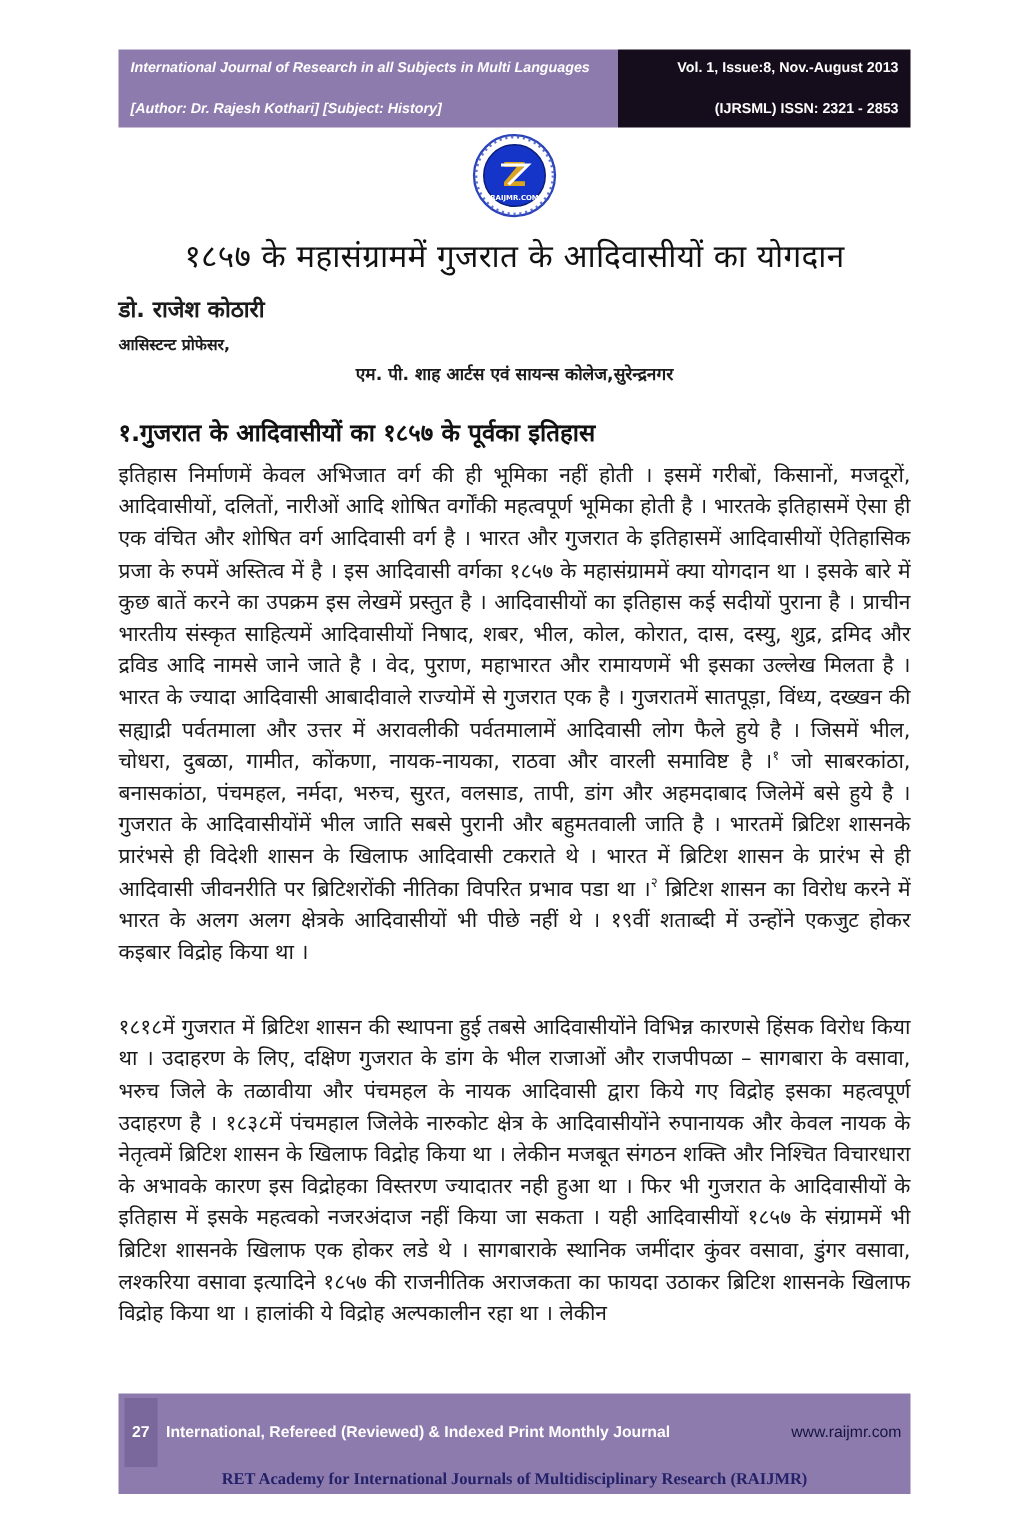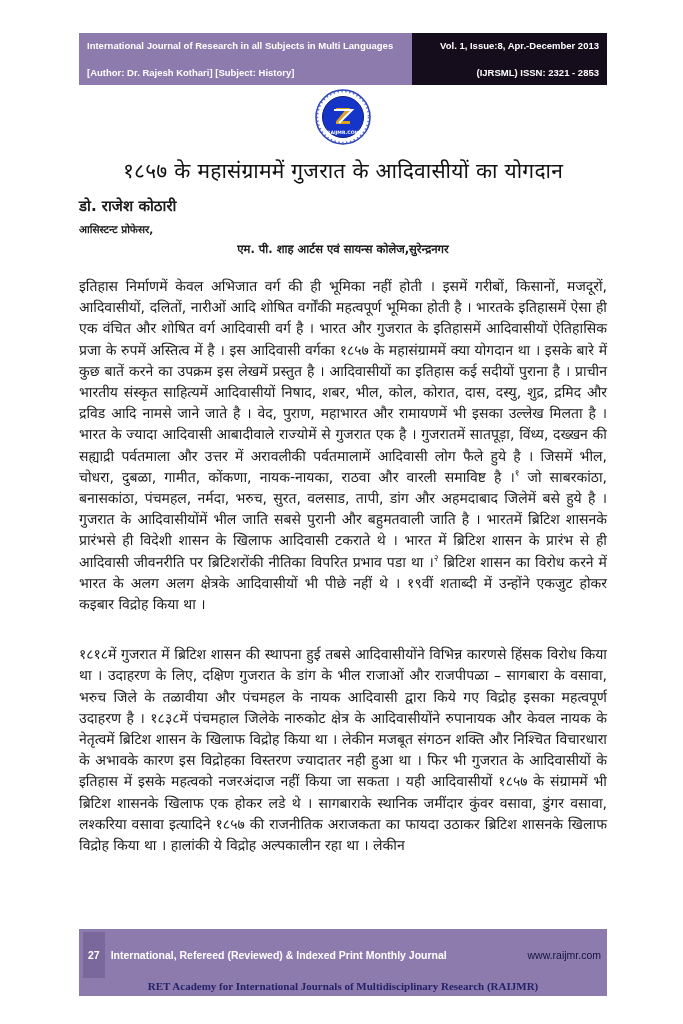--- a/index.html
+++ b/index.html
@@ -14,21 +14,21 @@
     box-sizing:border-box;
   }
   .content{position:absolute;left:79px;top:33px;width:528px;}
 
   
   .header-bar{display:flex;width:100%;height:52px;font-family:"Liberation Sans",sans-serif;}
   .header-left{
     flex:0 0 63%;background:#8d7bae;color:#ffffff;
     font-weight:bold;font-size:9.5px;line-height:1.2;
     padding:7px 8px;box-sizing:border-box;
-    display:flex;flex-direction:column;justify-content:space-between;
+    display:flex;flex-direction:column;justify-content:space-between;font-style:italic;
   }
   .header-right{
     flex:1;background:#150d1c;color:#ffffff;
     font-weight:bold;font-size:9.5px;line-height:1.2;
     padding:7px 8px;box-sizing:border-box;text-align:right;
     display:flex;flex-direction:column;justify-content:space-between;
   }
 
   
   .logo-wrap{display:flex;justify-content:center;margin-top:3px;height:58px;}
@@ -39,21 +39,21 @@
     font-size:21px;font-weight:normal;color:#111;
     letter-spacing:0.2px;
   }
   .article-author{margin-top:11px;text-align:left;font-size:15px;font-weight:bold;}
   .article-designation{margin-top:7px;text-align:left;font-size:10.5px;font-weight:bold;}
   .article-affiliation{margin-top:5px;text-align:center;font-size:11.5px;font-weight:bold;}
 
   
   .section-heading{margin-top:21px;font-size:16px;font-weight:bold;color:#111;}
   .body-para{
-    margin-top:20px;
+    margin-top:8px;
     font-size:14px;line-height:21.2px;
     text-align:justify;color:#1a1a1a;
   }
   .body-para sup{font-size:9px;line-height:0;}
   .para-gap{margin-top:29px;}
 
   
   .footer{
     position:absolute;left:79px;bottom:28px;width:528px;
     background:#8d7bae;
@@ -81,41 +81,42 @@
 
 <div class="page">
   <div class="content">
 
     <div class="header-bar">
       <div class="header-left">
         <div>International Journal of Research in all Subjects in Multi Languages</div>
         <div>[Author: Dr. Rajesh Kothari] [Subject: History]</div>
       </div>
       <div class="header-right">
-        <div>Vol. 1, Issue:8, Apr.-December 2013</div>
+        <div>Vol. 1, Issue:8, Nov.-August 2013</div>
         <div>(IJRSML)  ISSN: 2321 - 2853</div>
       </div>
     </div>
 
     <div class="logo-wrap">
       <svg width="58" height="58" viewBox="0 0 58 58">
         <circle cx="29" cy="29" r="27" fill="#ffffff" stroke="#2a41b8" stroke-width="1.5"></circle>
         <circle cx="29" cy="29" r="26" fill="none" stroke="#3a52c4" stroke-width="2.5" stroke-dasharray="1.5,2.5" opacity="0.8"></circle>
         <circle cx="29" cy="29" r="20.5" fill="#1535c8" stroke="#0c1e7a" stroke-width="1"></circle>
         <text x="29" y="36" text-anchor="middle" font-size="22" font-weight="bold" font-family="DejaVu Sans, sans-serif" fill="#d9a520">Z</text>
         <path d="M20 22 L38 22 L25 35" fill="none" stroke="#ffffff" stroke-width="2"></path>
         <text x="29" y="45.5" text-anchor="middle" font-size="4.6" font-weight="bold" font-family="DejaVu Sans, sans-serif" fill="#ffffff">RAIJMR.COM</text>
       </svg>
     </div>
 
     <div class="article-title">१८५७ के महासंग्राममें गुजरात के आदिवासीयों का योगदान</div>
     <div class="article-author">डो. राजेश कोठारी</div>
     <div class="article-designation">आसिस्टन्ट प्रोफेसर,</div>
     <div class="article-affiliation">एम. पी. शाह आर्टस एवं सायन्स कोलेज,सुरेन्द्रनगर</div>
 
+    <div class="section-heading">१.गुजरात के आदिवासीयों का  १८५७ के पूर्वका इतिहास</div>
 
     <div class="body-para"><span>इतिहास निर्माणमें केवल अभिजात वर्ग की ही भूमिका नहीं होती । इसमें गरीबों, किसानों, मजदूरों, आदिवासीयों, दलितों, नारीओं आदि  शोषित वर्गोंकी महत्वपूर्ण भूमिका होती है । भारतके इतिहासमें  ऐसा ही एक वंचित और शोषित वर्ग आदिवासी वर्ग है । भारत और गुजरात के इतिहासमें  आदिवासीयों  ऐतिहासिक प्रजा के रुपमें अस्तित्व में है । इस आदिवासी वर्गका १८५७ के महासंग्राममें क्या योगदान  था । इसके बारे में कुछ बातें करने का उपक्रम इस लेखमें प्रस्तुत  है ।  आदिवासीयों का इतिहास कई सदीयों पुराना है । प्राचीन भारतीय संस्कृत साहित्यमें आदिवासीयों निषाद, शबर, भील, कोल, कोरात, दास, दस्यु, शुद्र, द्रमिद और द्रविड आदि नामसे जाने जाते है । वेद, पुराण, महाभारत और रामायणमें भी इसका उल्लेख  मिलता है । भारत के ज्यादा  आदिवासी आबादीवाले  राज्योमें से गुजरात एक है । गुजरातमें सातपूड़ा, विंध्य, दख्खन की सह्याद्री पर्वतमाला और उत्तर में अरावलीकी पर्वतमालामें आदिवासी लोग फैले हुये है । जिसमें भील, चोधरा, दुबळा, गामीत, कोंकणा, नायक-नायका, राठवा और वारली समाविष्ट है ।</span><sup>१</sup><span> जो साबरकांठा, बनासकांठा, पंचमहल, नर्मदा, भरुच, सुरत, वलसाड, तापी, डांग और अहमदाबाद जिलेमें बसे हुये है । गुजरात के आदिवासीयोंमें भील जाति सबसे पुरानी और बहुमतवाली जाति है । भारतमें ब्रिटिश शासनके प्रारंभसे ही विदेशी शासन के खिलाफ आदिवासी टकराते थे । भारत में ब्रिटिश शासन के प्रारंभ से ही आदिवासी जीवनरीति पर ब्रिटिशरोंकी नीतिका विपरित  प्रभाव पडा था ।</span><sup>२</sup><span> ब्रिटिश शासन का विरोध करने में भारत के अलग अलग क्षेत्रके आदिवासीयों भी पीछे नहीं थे । १९वीं शताब्दी में उन्होंने एकजुट होकर  कइबार विद्रोह किया  था ।</span></div>
 
     <div class="body-para para-gap">१८१८में गुजरात में  ब्रिटिश शासन की स्थापना हुई तबसे  आदिवासीयोंने विभिन्न कारणसे हिंसक विरोध किया था । उदाहरण के लिए, दक्षिण गुजरात के डांग के भील राजाओं और राजपीपळा – सागबारा के वसावा, भरुच जिले के  तळावीया और पंचमहल के नायक आदिवासी द्वारा किये गए विद्रोह  इसका  महत्वपूर्ण  उदाहरण  है ।  १८३८में  पंचमहाल  जिलेके  नारुकोट  क्षेत्र के आदिवासीयोंने रुपानायक और केवल नायक के नेतृत्वमें ब्रिटिश शासन के खिलाफ विद्रोह किया था । लेकीन मजबूत संगठन  शक्ति और निश्चित  विचारधारा के अभावके कारण इस विद्रोहका विस्तरण ज्यादातर नही हुआ था । फिर भी गुजरात के आदिवासीयों के इतिहास में  इसके महत्वको नजरअंदाज नहीं किया जा सकता । यही  आदिवासीयों १८५७ के संग्राममें भी ब्रिटिश शासनके खिलाफ एक होकर लडे थे । सागबाराके स्थानिक जमींदार कुंवर वसावा, डुंगर वसावा, लश्करिया वसावा इत्यादिने १८५७ की राजनीतिक  अराजकता का  फायदा उठाकर ब्रिटिश शासनके  खिलाफ विद्रोह किया था । हालांकी ये विद्रोह अल्पकालीन रहा था । लेकीन</div>
   </div>
 
   <div class="footer">
     <div class="footer-row1">
       <span class="footer-page-num">27</span>
       <span class="footer-row1-text">International, Refereed (Reviewed) &amp; Indexed Print Monthly Journal</span>

